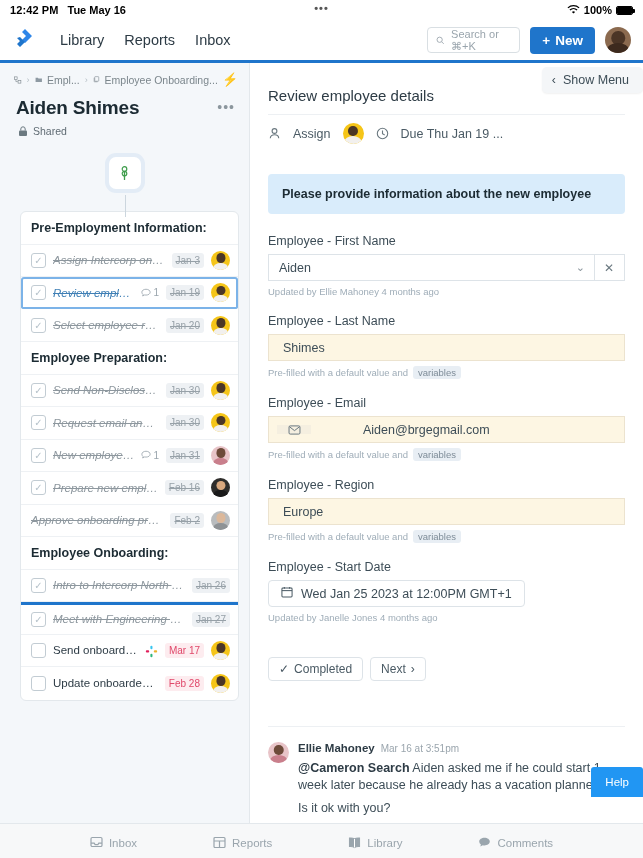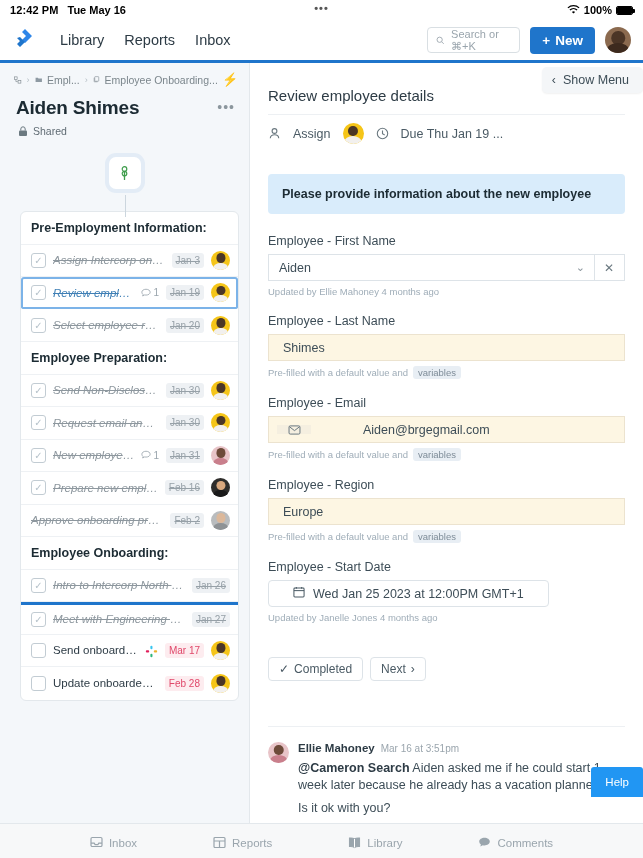--- a/index.html
+++ b/index.html
@@ -195,21 +195,21 @@
   .field .icbox + span { padding-left: 10px; }
   .field .caret { margin-left: auto; color: #8b969d; font-size: 11px; }
   .field .xsep {
     width: 1px; height: 100%; background: #dde3e8; margin: 0 9px 0 9px;
   }
   .field .xbtn { color: #6b7980; font-size: 12px; }
   .hint { font-size: 9.5px; color: #9fadb8; margin: 5px 0 17px 0; display: flex; align-items: center; gap: 5px; }
   .chip { background: #e8eef4; color: #7e8c98; border-radius: 3px; padding: 1px 5px; font-size: 9.5px; }
   .date-field {
     display: inline-flex; align-items: center; gap: 8px; height: 27px;
-    border: 1px solid #dde3e8; border-radius: 4px; padding: 0 24px;
+    border: 1px solid #dde3e8; border-radius: 4px; padding: 0 12px;
     font-size: 12.5px; color: #3d4d57;
   }
   .btnrow { display: flex; gap: 7px; margin-top: 34px; }
   .obtn {
     border: 1px solid #dde3e8; border-radius: 4px; height: 24px; padding: 0 10px;
     display: flex; align-items: center; gap: 5px; font-size: 12px; color: #4a5a64;
     background: #fff; cursor: pointer;
   }
   .cmt-sep { border-top: 1px solid #edf0f3; margin-top: 45px; }
   .comment { display: flex; gap: 9px; padding-top: 15px; }

